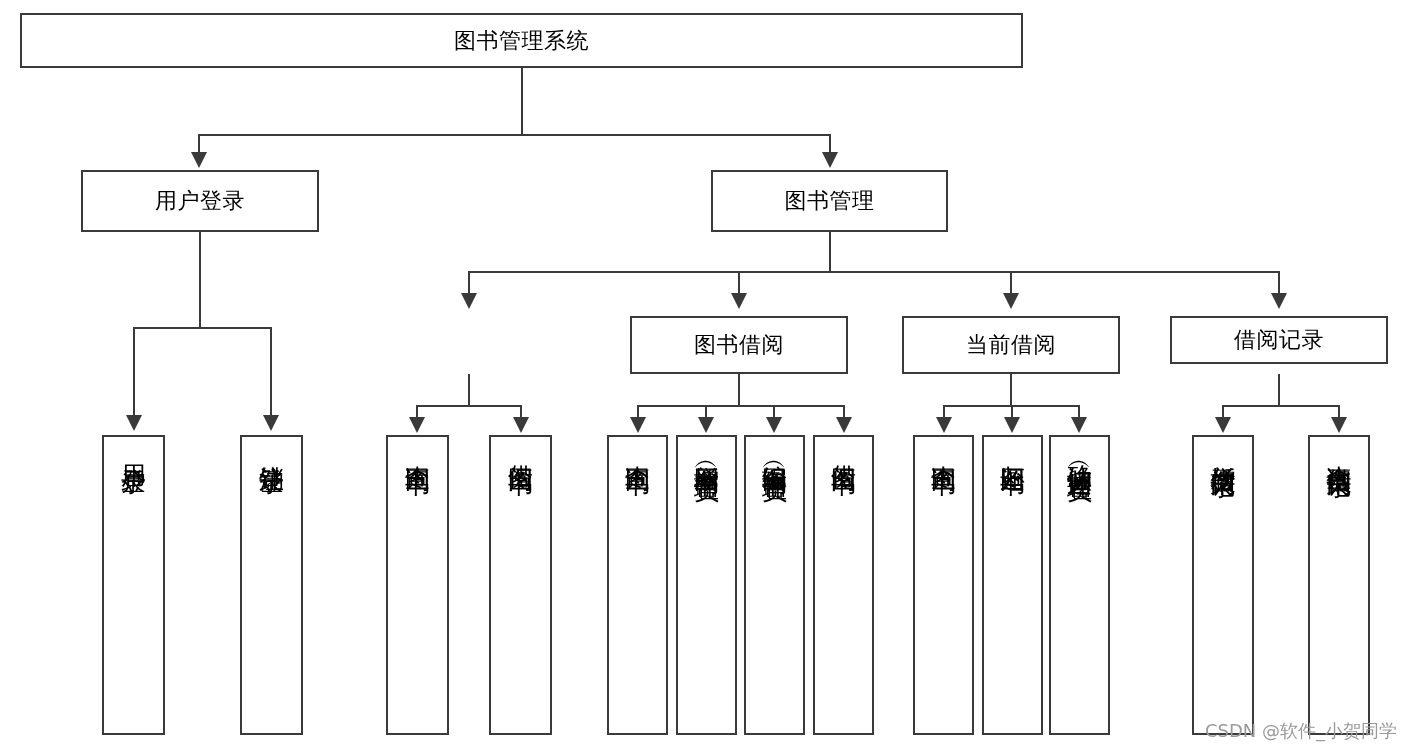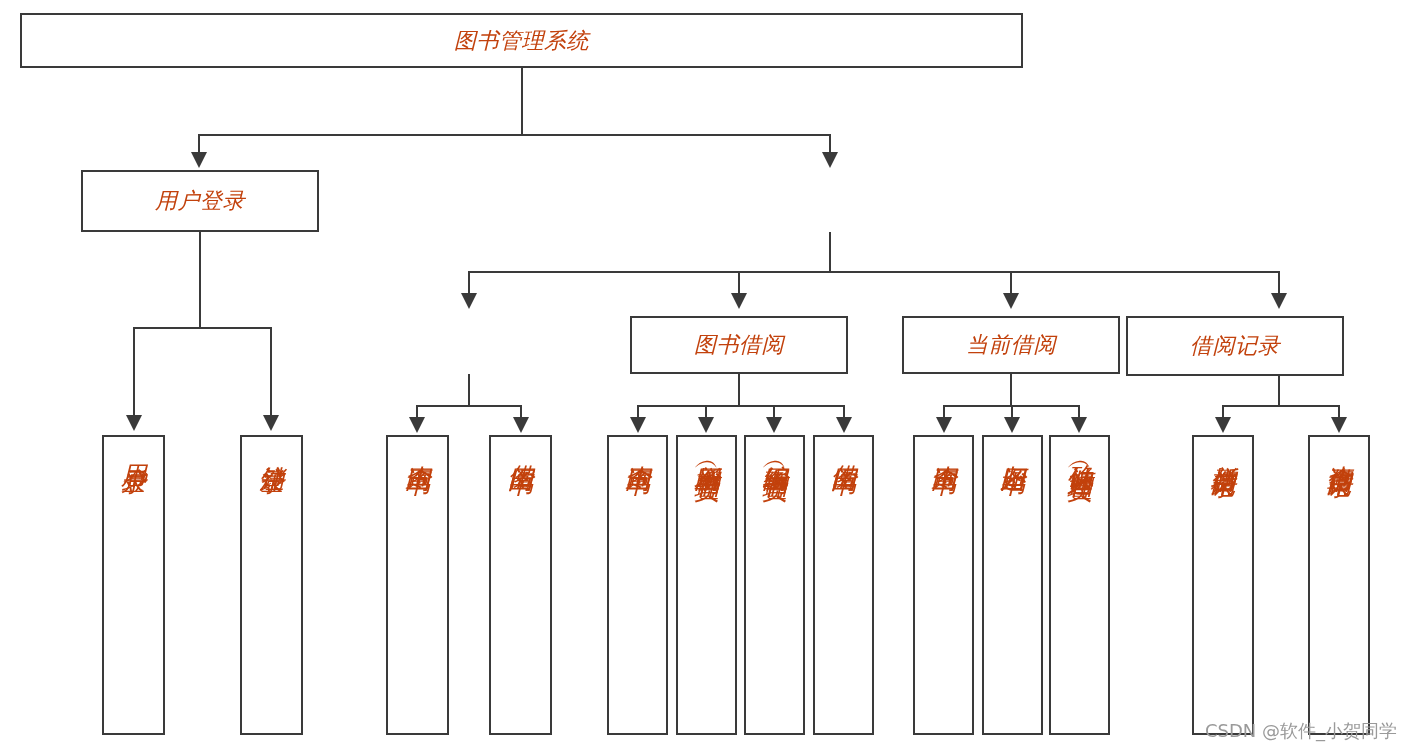--- a/index.html
+++ b/index.html
@@ -20,22 +20,21 @@
   }
   
   .node {
     position: absolute;
     box-sizing: border-box;
     background: #ffffff;
     border: 2px solid #3a3a3a;
     display: flex;
     align-items: center;
     justify-content: center;
-    color: #c2410c;
-    font-style: italic;
+    color: #000000;
   }
   .node .label {
     display: block;
     text-align: center;
     line-height: 1.06;
     letter-spacing: 0.5px;
   }
   
   .node.horiz .label {
     font-size: 22px;
@@ -98,20 +97,23 @@
   <div class="hline" style="left:198px; top:134px; width:633px; height:2px;"></div>
   <div class="vline" style="left:198px; top:134px; width:2px; height:20px;"></div>
   <div class="arrow" style="left:191px; top:152px;"></div>
   <div class="vline" style="left:829px; top:134px; width:2px; height:20px;"></div>
   <div class="arrow" style="left:822px; top:152px;"></div>
 
   <div class="node horiz" style="left:81px; top:170px; width:238px; height:62px;">
     <span class="label">用户登录</span>
   </div>
 
+  <div class="node horiz" style="left:711px; top:170px; width:237px; height:62px;">
+    <span class="label">图书管理</span>
+  </div>
 
   <div class="vline" style="left:199px; top:232px; width:2px; height:96px;"></div>
   <div class="hline" style="left:133px; top:327px; width:139px; height:2px;"></div>
   <div class="vline" style="left:133px; top:327px; width:2px; height:90px;"></div>
   <div class="arrow" style="left:126px; top:415px;"></div>
   <div class="vline" style="left:270px; top:327px; width:2px; height:90px;"></div>
   <div class="arrow" style="left:263px; top:415px;"></div>
 
   <div class="vline" style="left:829px; top:232px; width:2px; height:40px;"></div>
   <div class="hline" style="left:468px; top:271px; width:812px; height:2px;"></div>
@@ -123,21 +125,21 @@
   <div class="arrow" style="left:1003px; top:293px;"></div>
   <div class="vline" style="left:1278px; top:271px; width:2px; height:24px;"></div>
   <div class="arrow" style="left:1271px; top:293px;"></div>
 
   <div class="node horiz" style="left:902px; top:316px; width:218px; height:58px;">
     <span class="label">当前借阅</span>
   </div>
   <div class="node horiz" style="left:630px; top:316px; width:218px; height:58px;">
     <span class="label">图书借阅</span>
   </div>
-  <div class="node horiz" style="left:1126px; top:316px; width:218px; height:60px;">
+  <div class="node horiz" style="left:1170px; top:316px; width:218px; height:48px;">
     <span class="label">借阅记录</span>
   </div>
 
   <div class="vline" style="left:468px; top:374px; width:2px; height:32px;"></div>
   <div class="hline" style="left:416px; top:405px; width:106px; height:2px;"></div>
   <div class="vline" style="left:416px; top:405px; width:2px; height:14px;"></div>
   <div class="arrow" style="left:409px; top:417px;"></div>
   <div class="vline" style="left:520px; top:405px; width:2px; height:14px;"></div>
   <div class="arrow" style="left:513px; top:417px;"></div>
 

